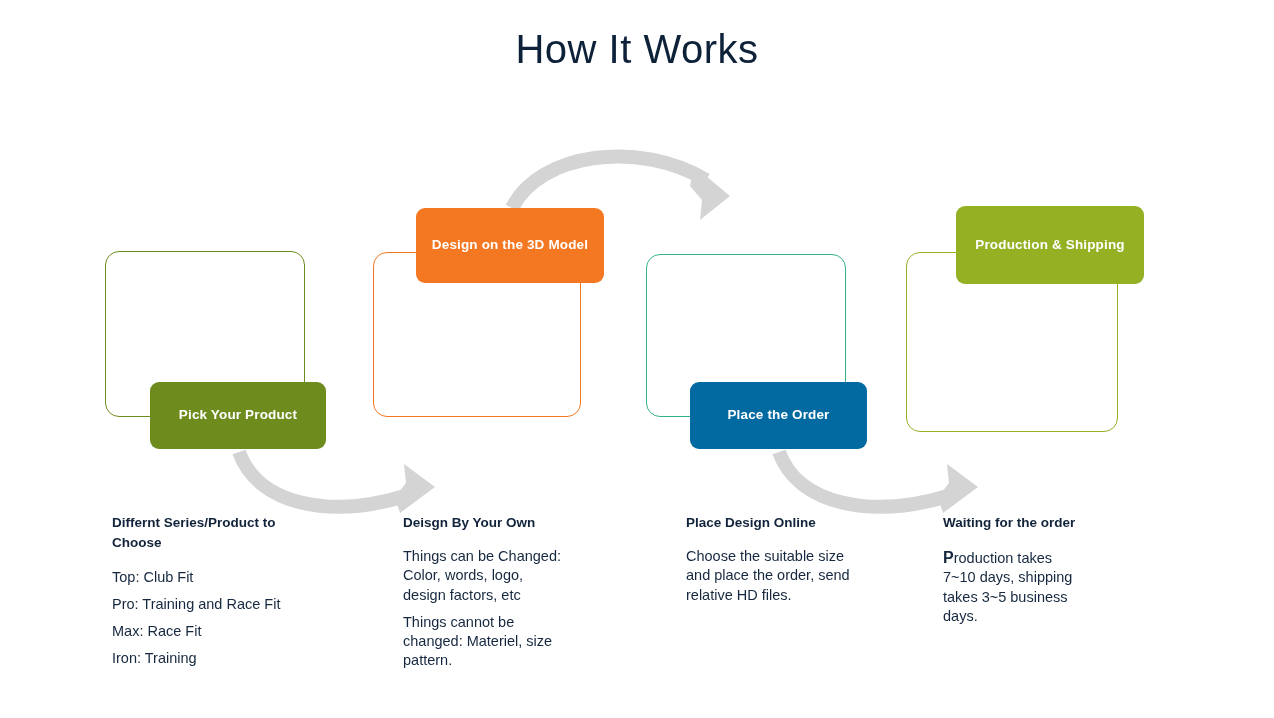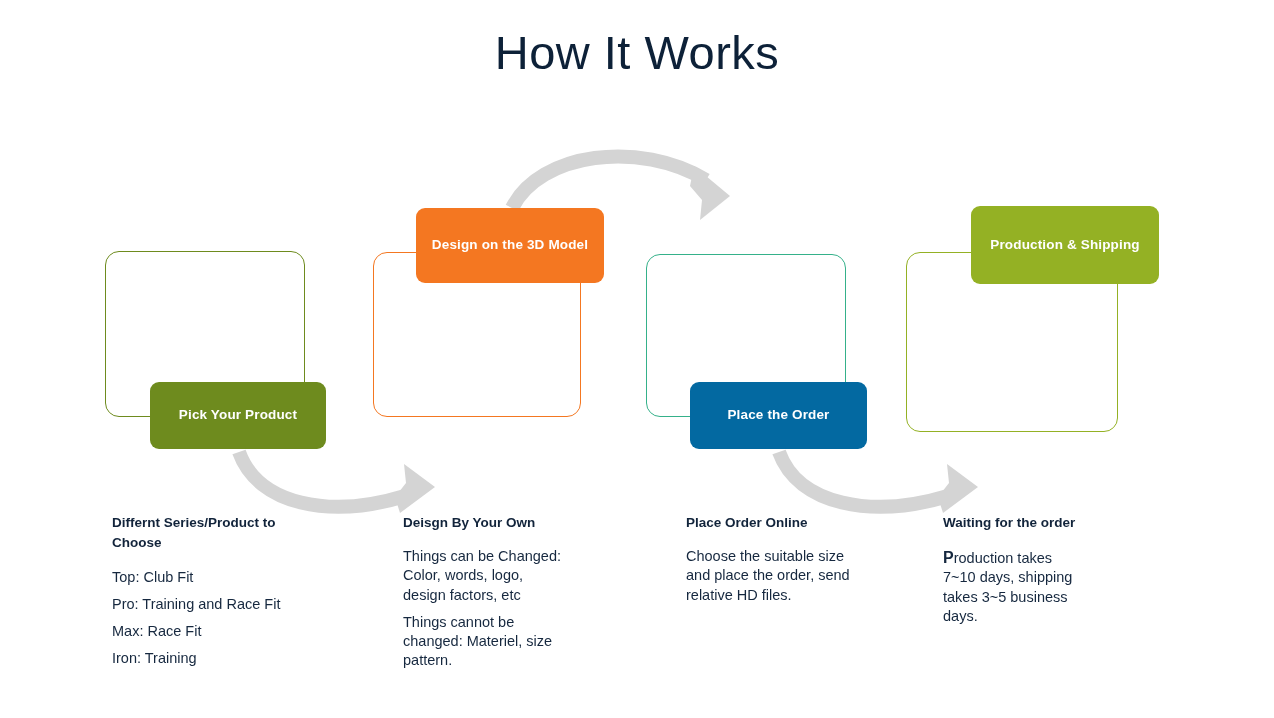--- a/index.html
+++ b/index.html
@@ -18,21 +18,21 @@
     overflow: hidden;
   }
 
   
   #title {
     position: absolute;
     left: 0;
     top: 27px;
     width: 1274px;
     text-align: center;
-    font-size: 47px;
+    font-size: 40px;
     font-weight: 400;
     letter-spacing: 0.5px;
     color: #0d2138;
     line-height: 1.1;
     white-space: nowrap;
   }
 
   
   #arrows {
     position: absolute;
@@ -151,28 +151,28 @@
 changed: Materiel, size
 pattern.</div>
   </div>
 
   <div class="outline-box" style="left:646px; top:254px; width:200px; height:163px; border-color:#35B18A;"></div>
   <div class="chip" style="left:690px; top:382px; width:177px; height:67px; background:#0369a1;">
     <span>Place the Order</span>
   </div>
 
   <div class="caption" style="left:686px; top:513px; width:210px;">
-    <div class="cap-title">Place Order Online</div>
+    <div class="cap-title">Place Design Online</div>
     <div class="cap-body">Choose the suitable size
 and place the order, send
 relative HD files.</div>
   </div>
 
   <div class="outline-box" style="left:906px; top:252px; width:212px; height:180px; border-color:#94B124;"></div>
-  <div class="chip" style="left:956px; top:206px; width:188px; height:78px; background:#94B124;margin-left:15px;">
+  <div class="chip" style="left:956px; top:206px; width:188px; height:78px; background:#94B124;">
     <span>Production &amp; Shipping</span>
   </div>
 
   <div class="caption" style="left:943px; top:513px; width:200px;">
     <div class="cap-title">Waiting for the order</div>
     <div class="cap-body lead-cap">Production takes
 7~10 days, shipping
 takes 3~5 business
 days.</div>
   </div>

